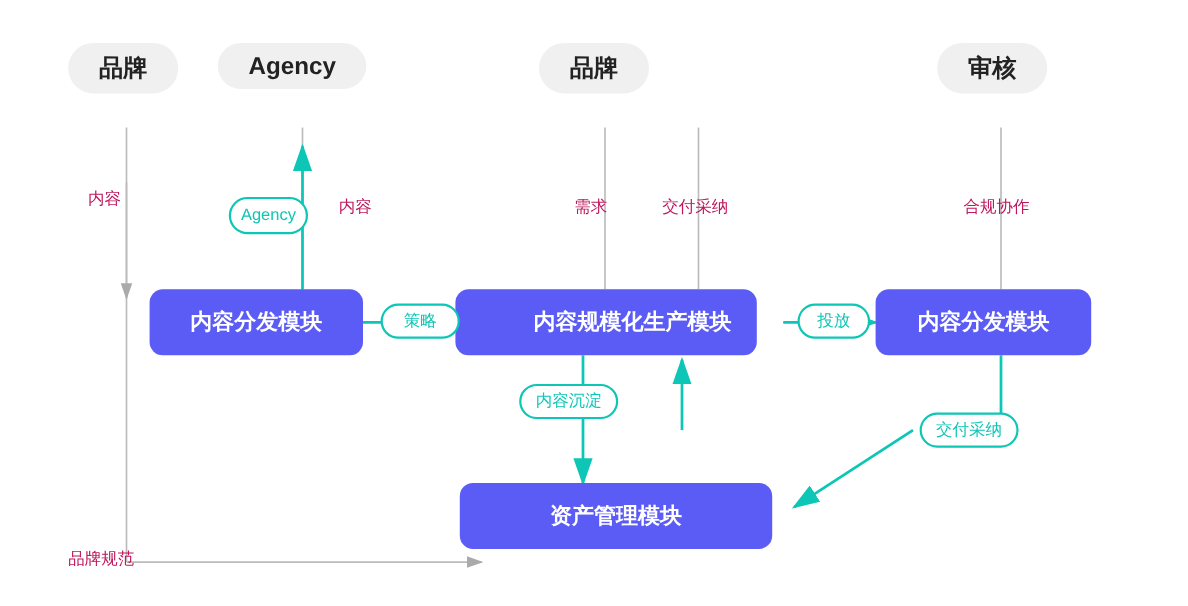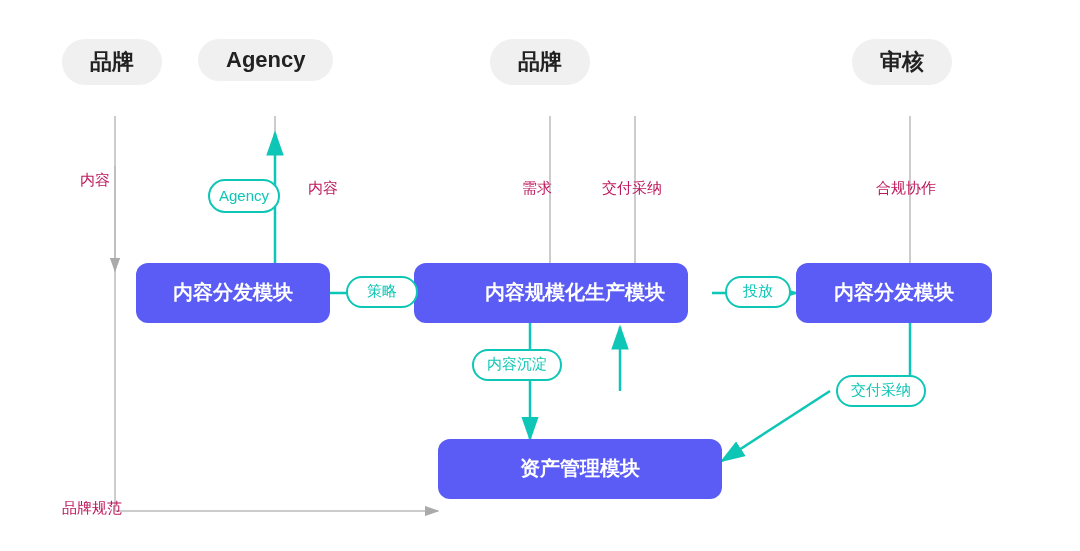--- a/index.html
+++ b/index.html
@@ -151,21 +151,21 @@
   <div class="gray-label" style="left: 836px; top: 148px;">合规协作</div>
 
   <div class="gray-label" style="left: 22px; top: 468px;">品牌规范</div>
 
   <div class="module-box" style="left: 96px; top: 232px; width: 194px; height: 60px;">内容分发模块</div>
 
   <div class="module-box" style="left: 374px; top: 232px; width: 274px; height: 60px; padding-left: 48px;">内容规模化生产模块</div>
 
   <div class="module-box" style="left: 756px; top: 232px; width: 196px; height: 60px;">内容分发模块</div>
 
-  <div class="module-box" style="left: 398px; top: 408px; width: 284px; height: 60px;">资产管理模块</div>
+  <div class="module-box" style="left: 378px; top: 408px; width: 284px; height: 60px;">资产管理模块</div>
 
   <div class="pill-label" style="left: 168px; top: 148px; width: 72px; height: 34px;">Agency</div>
 
   <div class="pill-label" style="left: 306px; top: 245px; width: 72px; height: 32px;">策略</div>
 
   <div class="pill-label" style="left: 685px; top: 245px; width: 66px; height: 32px;">投放</div>
 
   <div class="pill-label" style="left: 432px; top: 318px; width: 90px; height: 32px;">内容沉淀</div>
 
 

